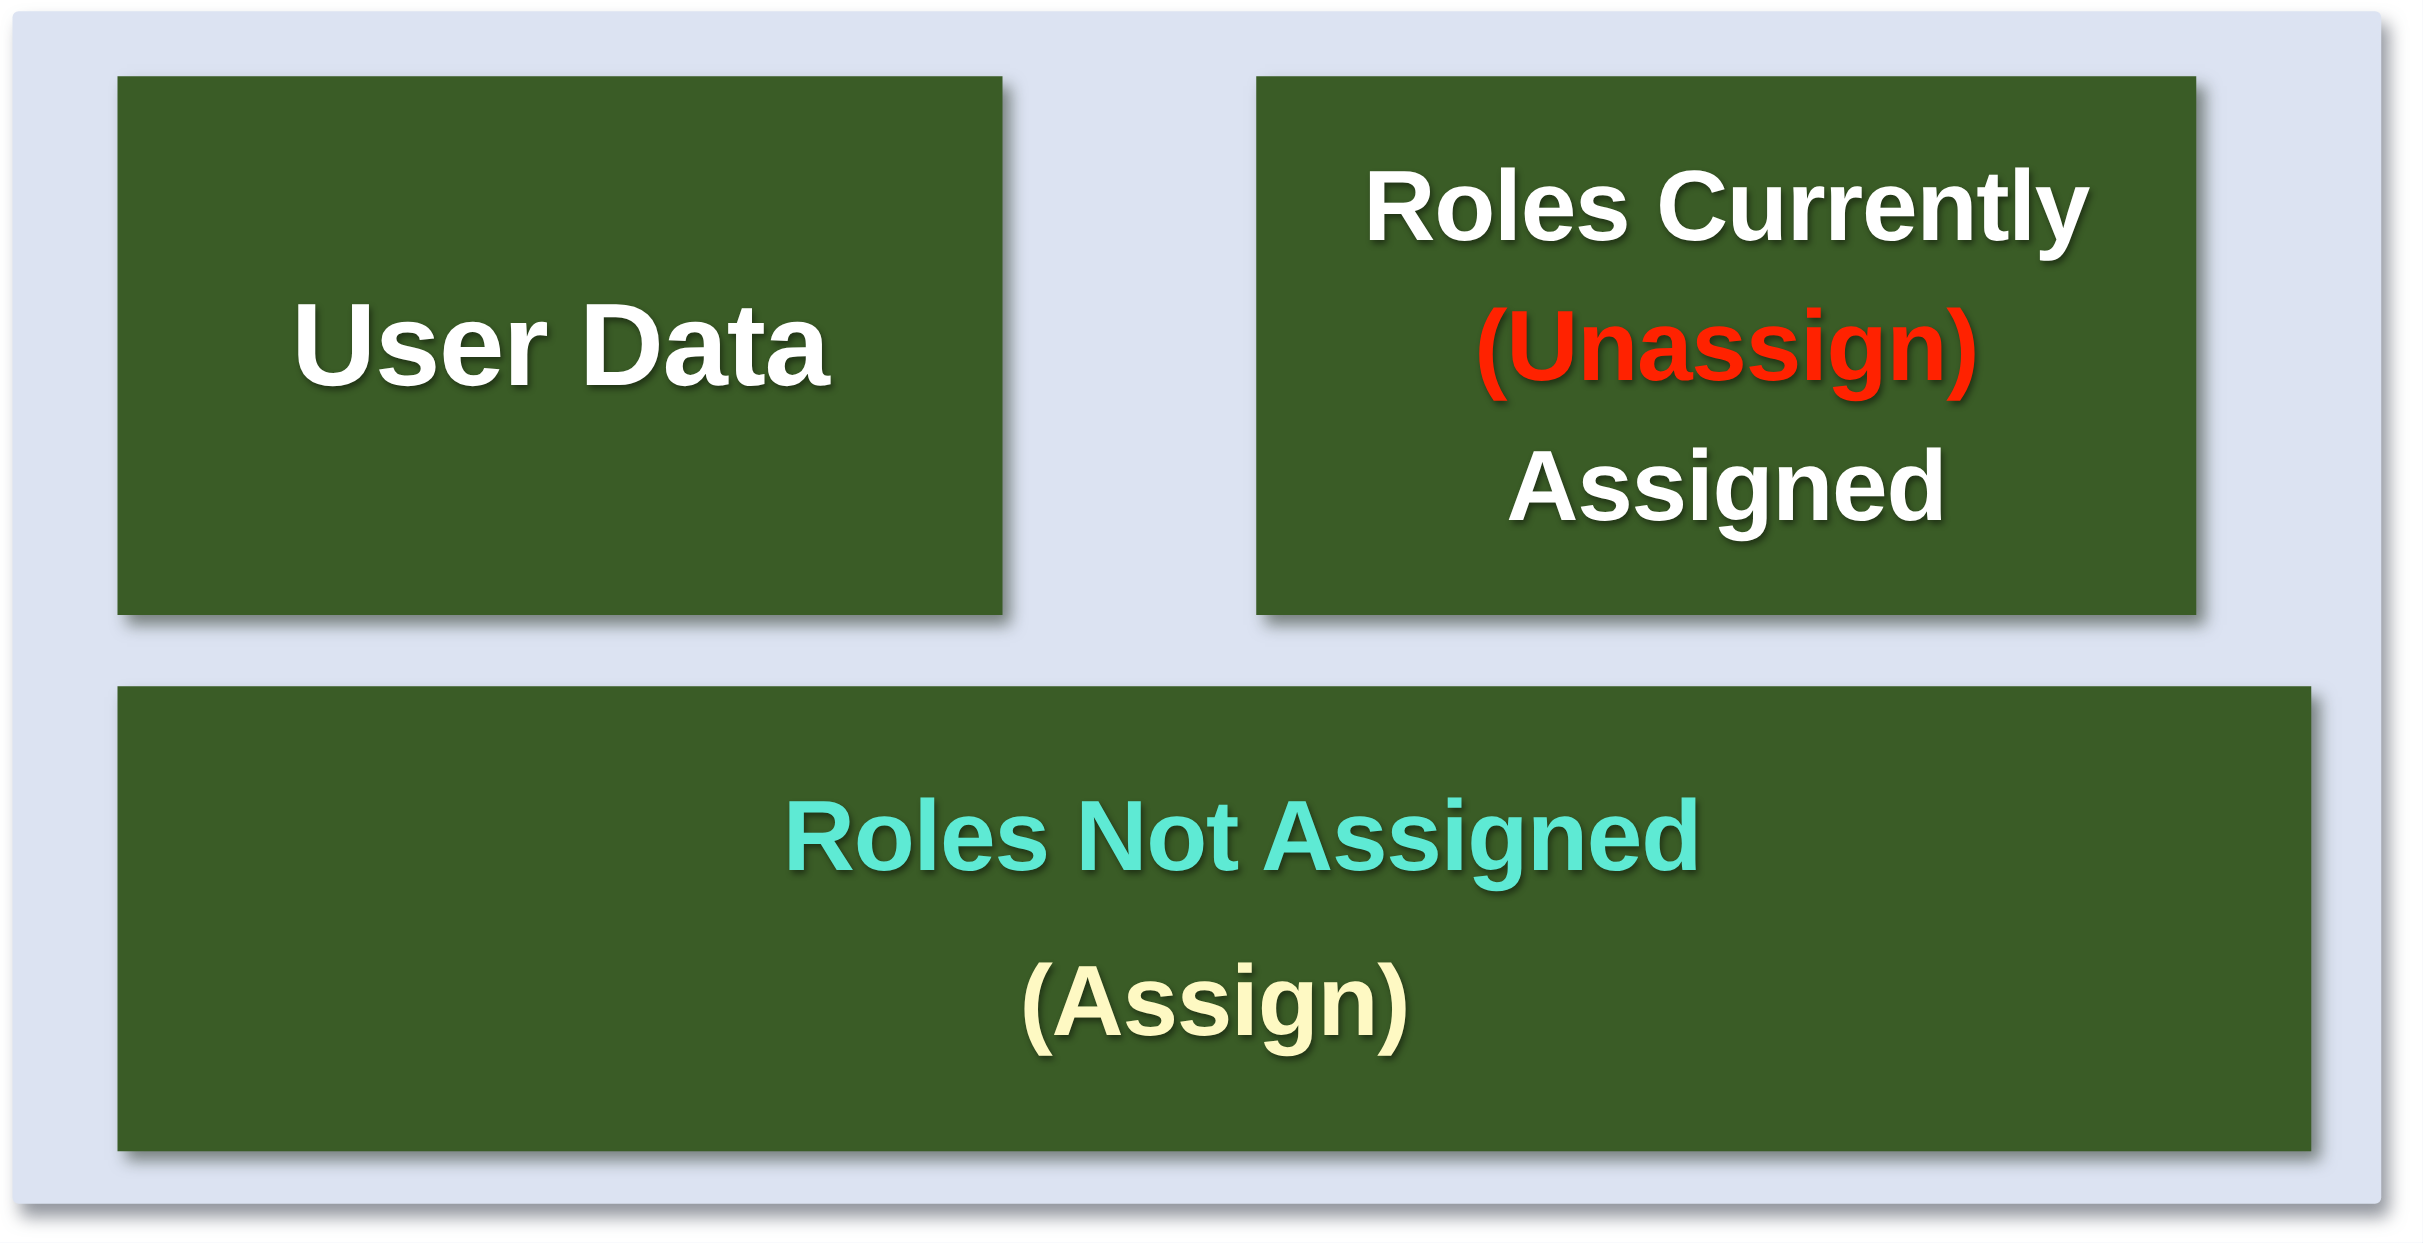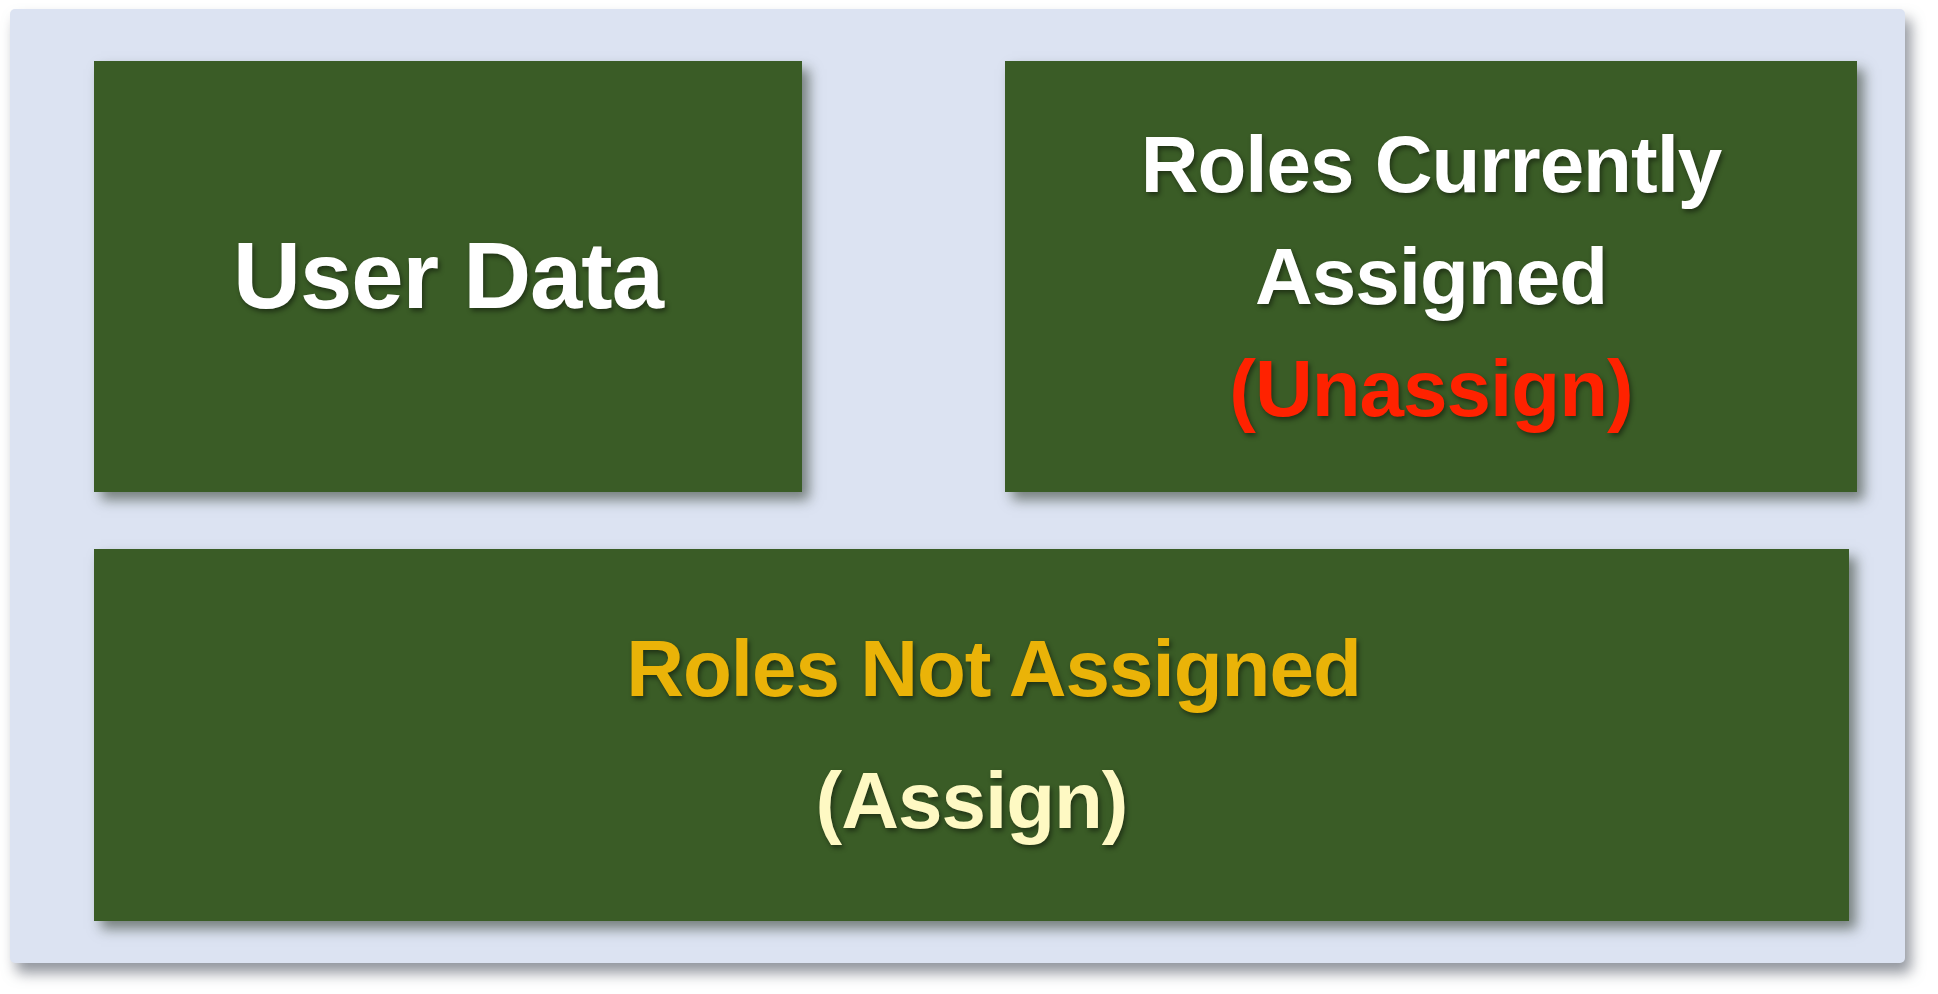--- a/index.html
+++ b/index.html
@@ -37,21 +37,21 @@
   }
   .box-user-data {
     left: 84px;
     top: 52px;
     width: 708px;
     height: 431px;
   }
   .box-roles-assigned {
     left: 995px;
     top: 52px;
-    width: 852px;
+    width: 752px;
     height: 431px;
   }
   .box-roles-not-assigned {
     left: 84px;
     top: 540px;
     width: 1755px;
     height: 372px;
   }
   .line {
     font-weight: bold;
@@ -78,23 +78,23 @@
 
 <div class="stage">
   <div class="panel">
 
     <div class="box box-user-data">
       <div class="line" style="color: rgb(255, 255, 255);">User Data</div>
     </div>
 
     <div class="box box-roles-assigned">
       <div class="line" style="color: rgb(255, 255, 255);">Roles Currently</div>
+      <div class="line" style="color: rgb(255, 34, 0);">(Unassign)</div>
       <div class="line" style="color: rgb(255, 255, 255);">Assigned</div>
-      <div class="line" style="color: rgb(255, 34, 0);">(Unassign)</div>
     </div>
 
     <div class="box box-roles-not-assigned">
-      <div class="line" style="color: #eab308; margin-left: 44px;">Roles Not Assigned</div>
+      <div class="line" style="color: #5eead4; margin-left: 44px;">Roles Not Assigned</div>
       <div class="line" style="color: #fef9c3;">(Assign)</div>
     </div>
 
   </div>
 </div>
 
 </body></html>

